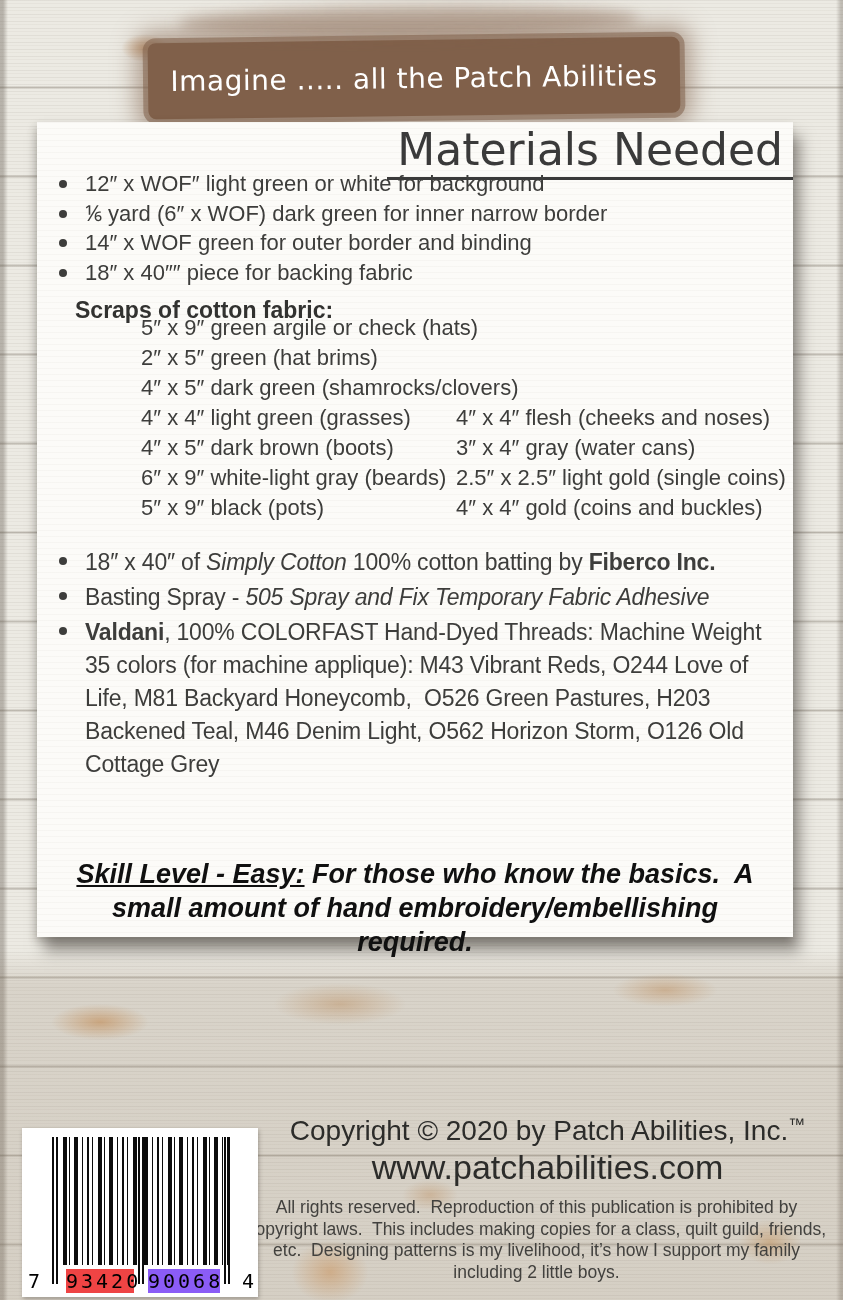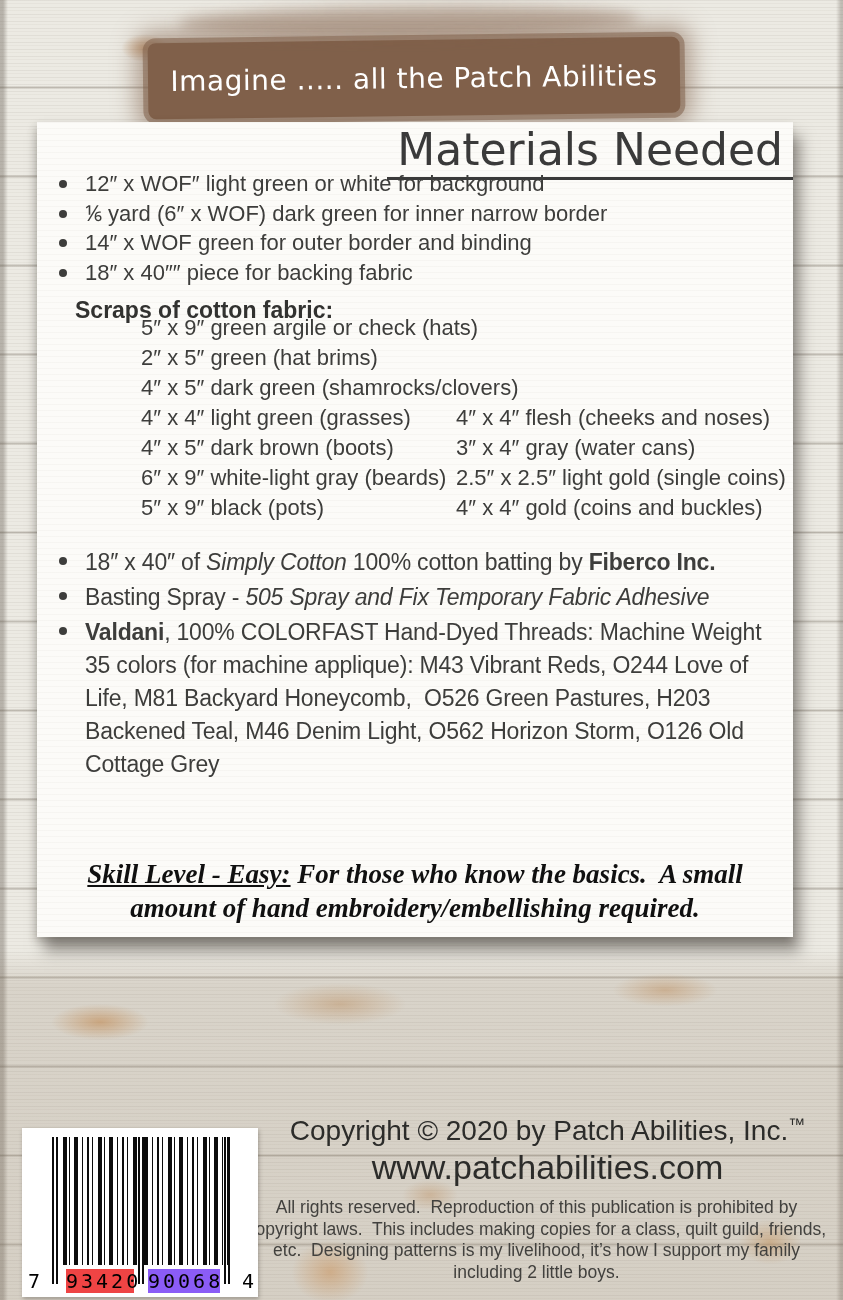--- a/index.html
+++ b/index.html
@@ -66,21 +66,21 @@
   .scrap-row .col-r{flex:1 1 auto;white-space:nowrap;}
   .item{position:absolute;left:20px;right:28px;display:flex;align-items:flex-start;font-size:23px;}
   .item .txt{flex:1 1 auto;line-height:33px;white-space:pre-wrap;letter-spacing:-.2px;}
   .item-batting{top:424px;}
   .item-basting{top:459px;}
   .item-valdani{top:494px;}
   .it{font-style:italic;}
   .b{font-weight:bold;}
   .skill{
     position:absolute;left:18px;right:18px;top:735px;margin:0;text-align:center;
-    font-family:Liberation Serif, serif;font-weight:bold;font-style:italic;
+    font-family:Liberation Sans, sans-serif;font-weight:bold;font-style:italic;
     font-size:27px;line-height:34px;color:#101010;white-space:pre-wrap;
   }
   .skill-label{text-decoration:underline;}
   
   .copyright-block{position:absolute;left:255px;top:1106px;width:585px;text-align:center;color:#2c2c2a;}
   .copyright-line{font-size:28px;line-height:37px;}
   .website-line{font-size:34px;line-height:36px;}
   .tm{font-size:17px;vertical-align:super;}
   .fine-print{position:absolute;left:238px;top:1197px;width:597px;text-align:center;
     font-size:17.5px;line-height:21.5px;color:#42413e;}

